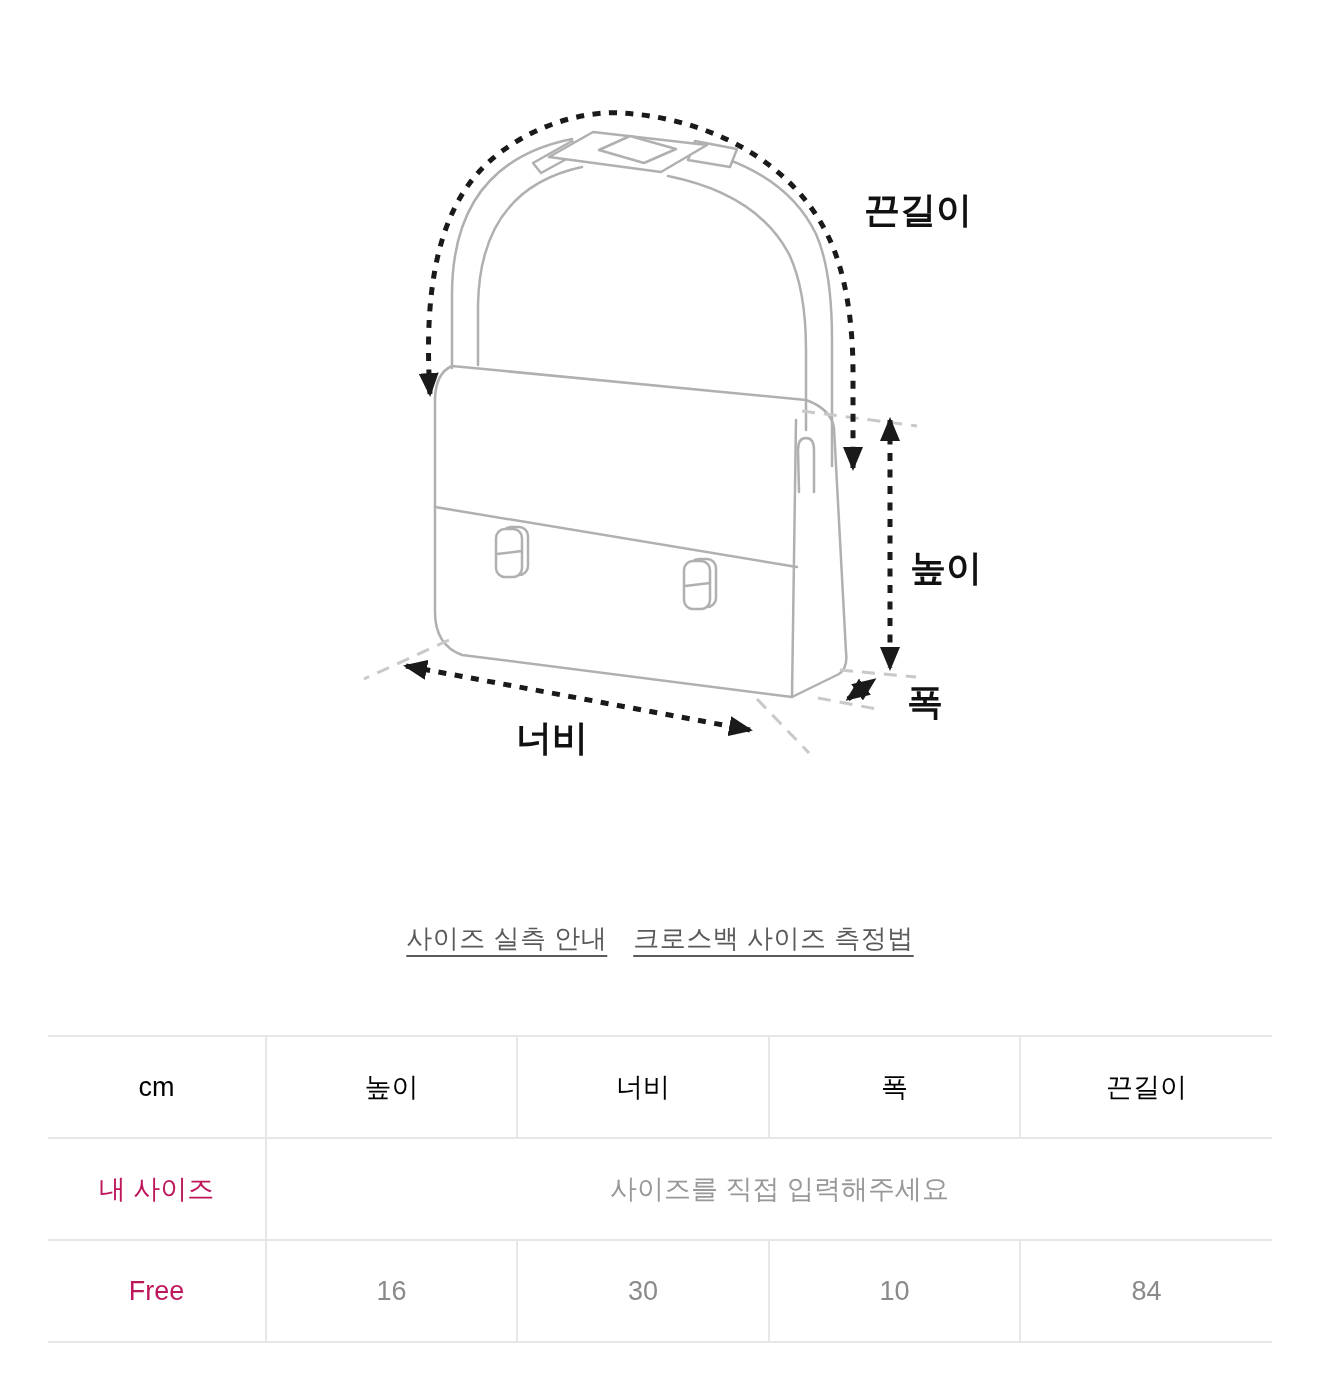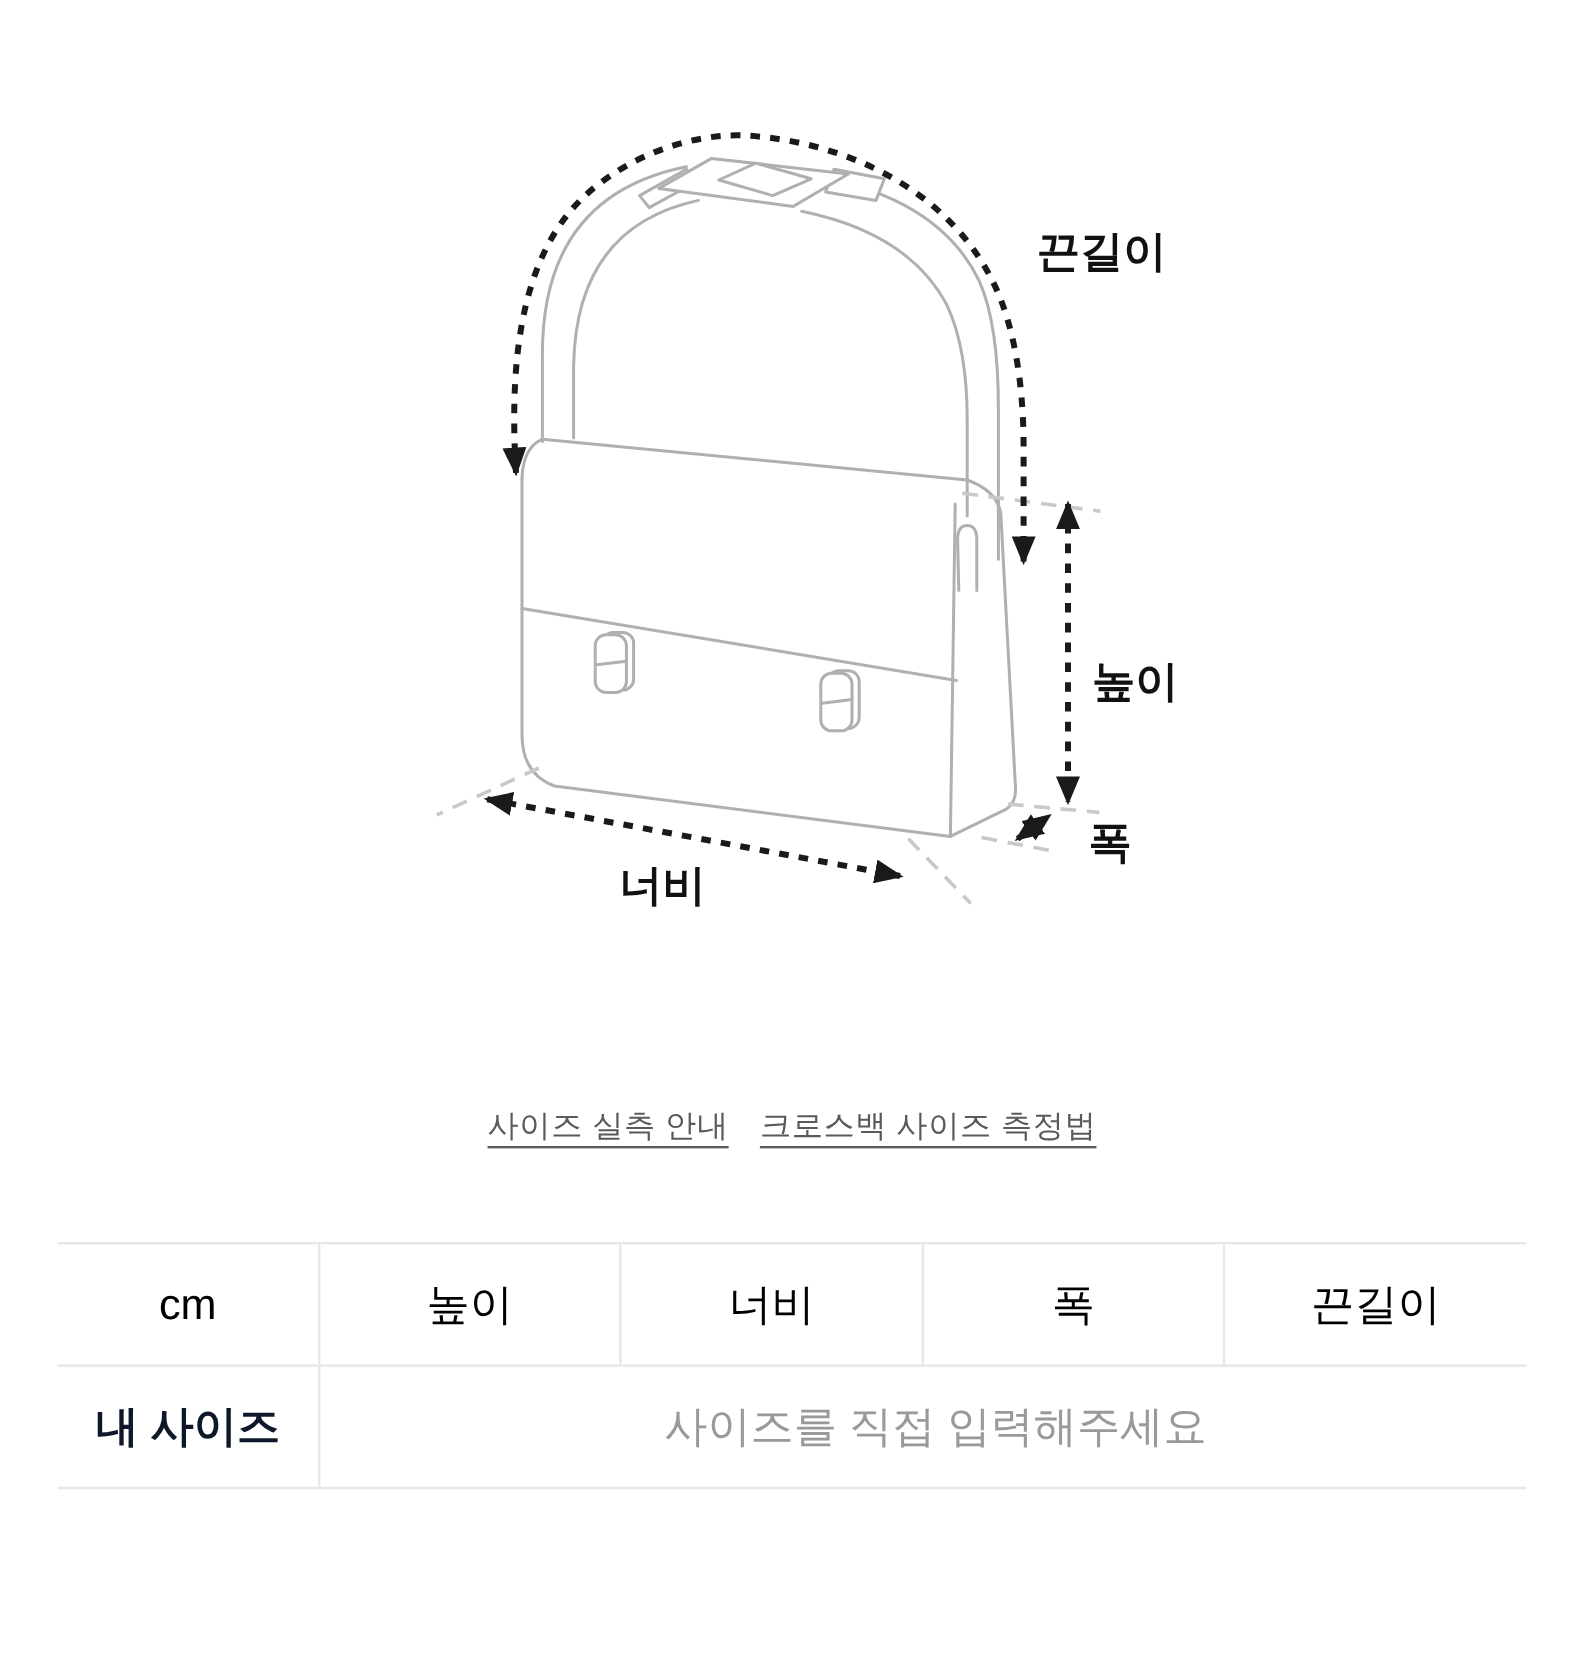--- a/index.html
+++ b/index.html
@@ -12,27 +12,27 @@
 
   
   .links { position:absolute; top:921px; left:0; width:1320px; text-align:center;
            font-size:26px; color:#5a5a5a; letter-spacing:0.5px; }
   .links a { color:#5a5a5a; text-decoration:underline; text-decoration-thickness:2px;
              text-underline-offset:8px; margin:0 13px; cursor:pointer; }
 
   
   .size-table { position:absolute; top:1035px; left:48px; width:1224px;
                 border-collapse:collapse; table-layout:fixed;
-                font-size:36px; color:#111; }
+                font-size:27px; color:#111; }
   .size-table td, .size-table th { height:100px; padding:0; text-align:center; vertical-align:middle;
                 border-top:2px solid #e7e7e7; border-bottom:2px solid #e7e7e7;
                 font-weight:400; }
   .size-table td:not(:first-child), .size-table th:not(:first-child) { border-left:2px solid #e7e7e7; }
   .size-table .hdr   { color:#000; font-weight:500; }
-  .size-table .rowlb { color:#0f172a; font-weight:700; }
+  .size-table .rowlb { color:#be185d; font-weight:400; }
   .size-table .val   { color:#8a8a8a; }
   .size-table .ph    { color:#999; cursor:pointer;padding-left:20px; }
 </style>
 </head>
 <body>
 
 <div class="canvas">
 
   <svg class="diagram-svg" width="1320" height="860" viewBox="0 0 1320 860">
     <defs>
@@ -114,16 +114,23 @@
         <td class="hdr">cm</td>
         <td class="hdr">높이</td>
         <td class="hdr">너비</td>
         <td class="hdr">폭</td>
         <td class="hdr">끈길이</td>
       </tr>
       <tr>
         <td class="rowlb">내 사이즈</td>
         <td class="ph" colspan="4">사이즈를 직접 입력해주세요</td>
       </tr>
+      <tr>
+        <td class="rowlb">Free</td>
+        <td class="val">16</td>
+        <td class="val">30</td>
+        <td class="val">10</td>
+        <td class="val">84</td>
+      </tr>
     </tbody>
   </table>
 
 </div>
 
 </body></html>

